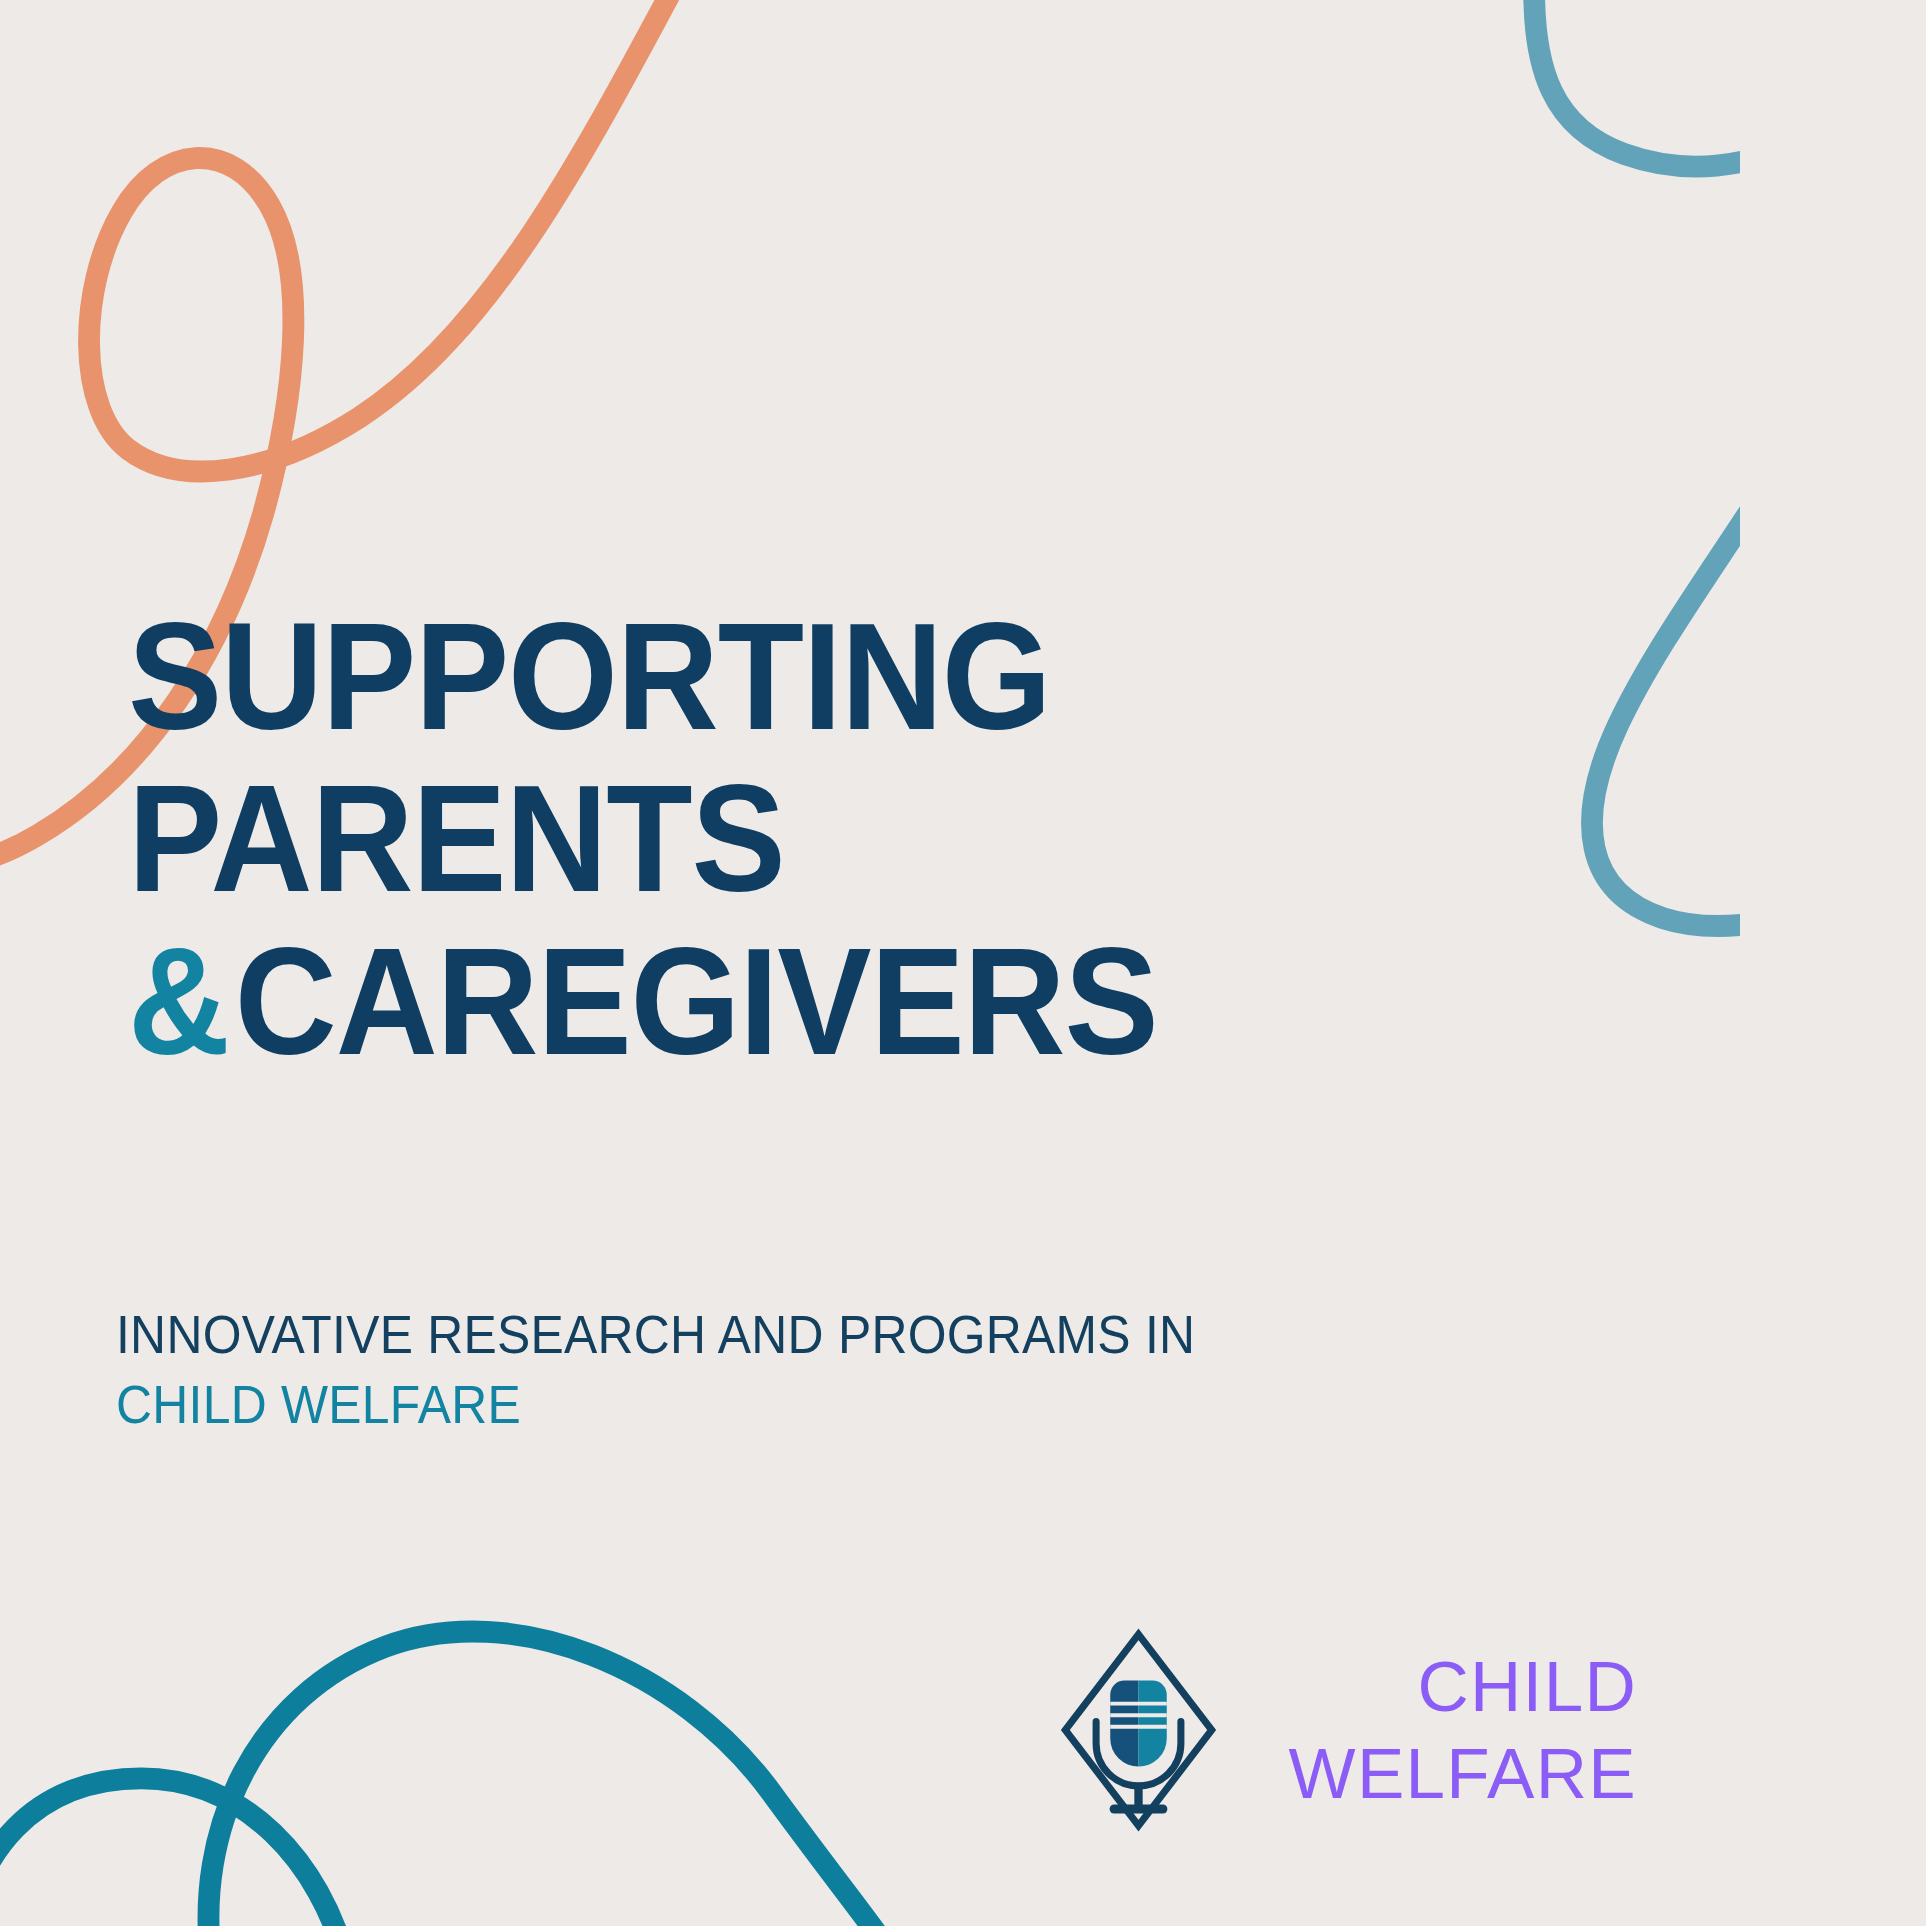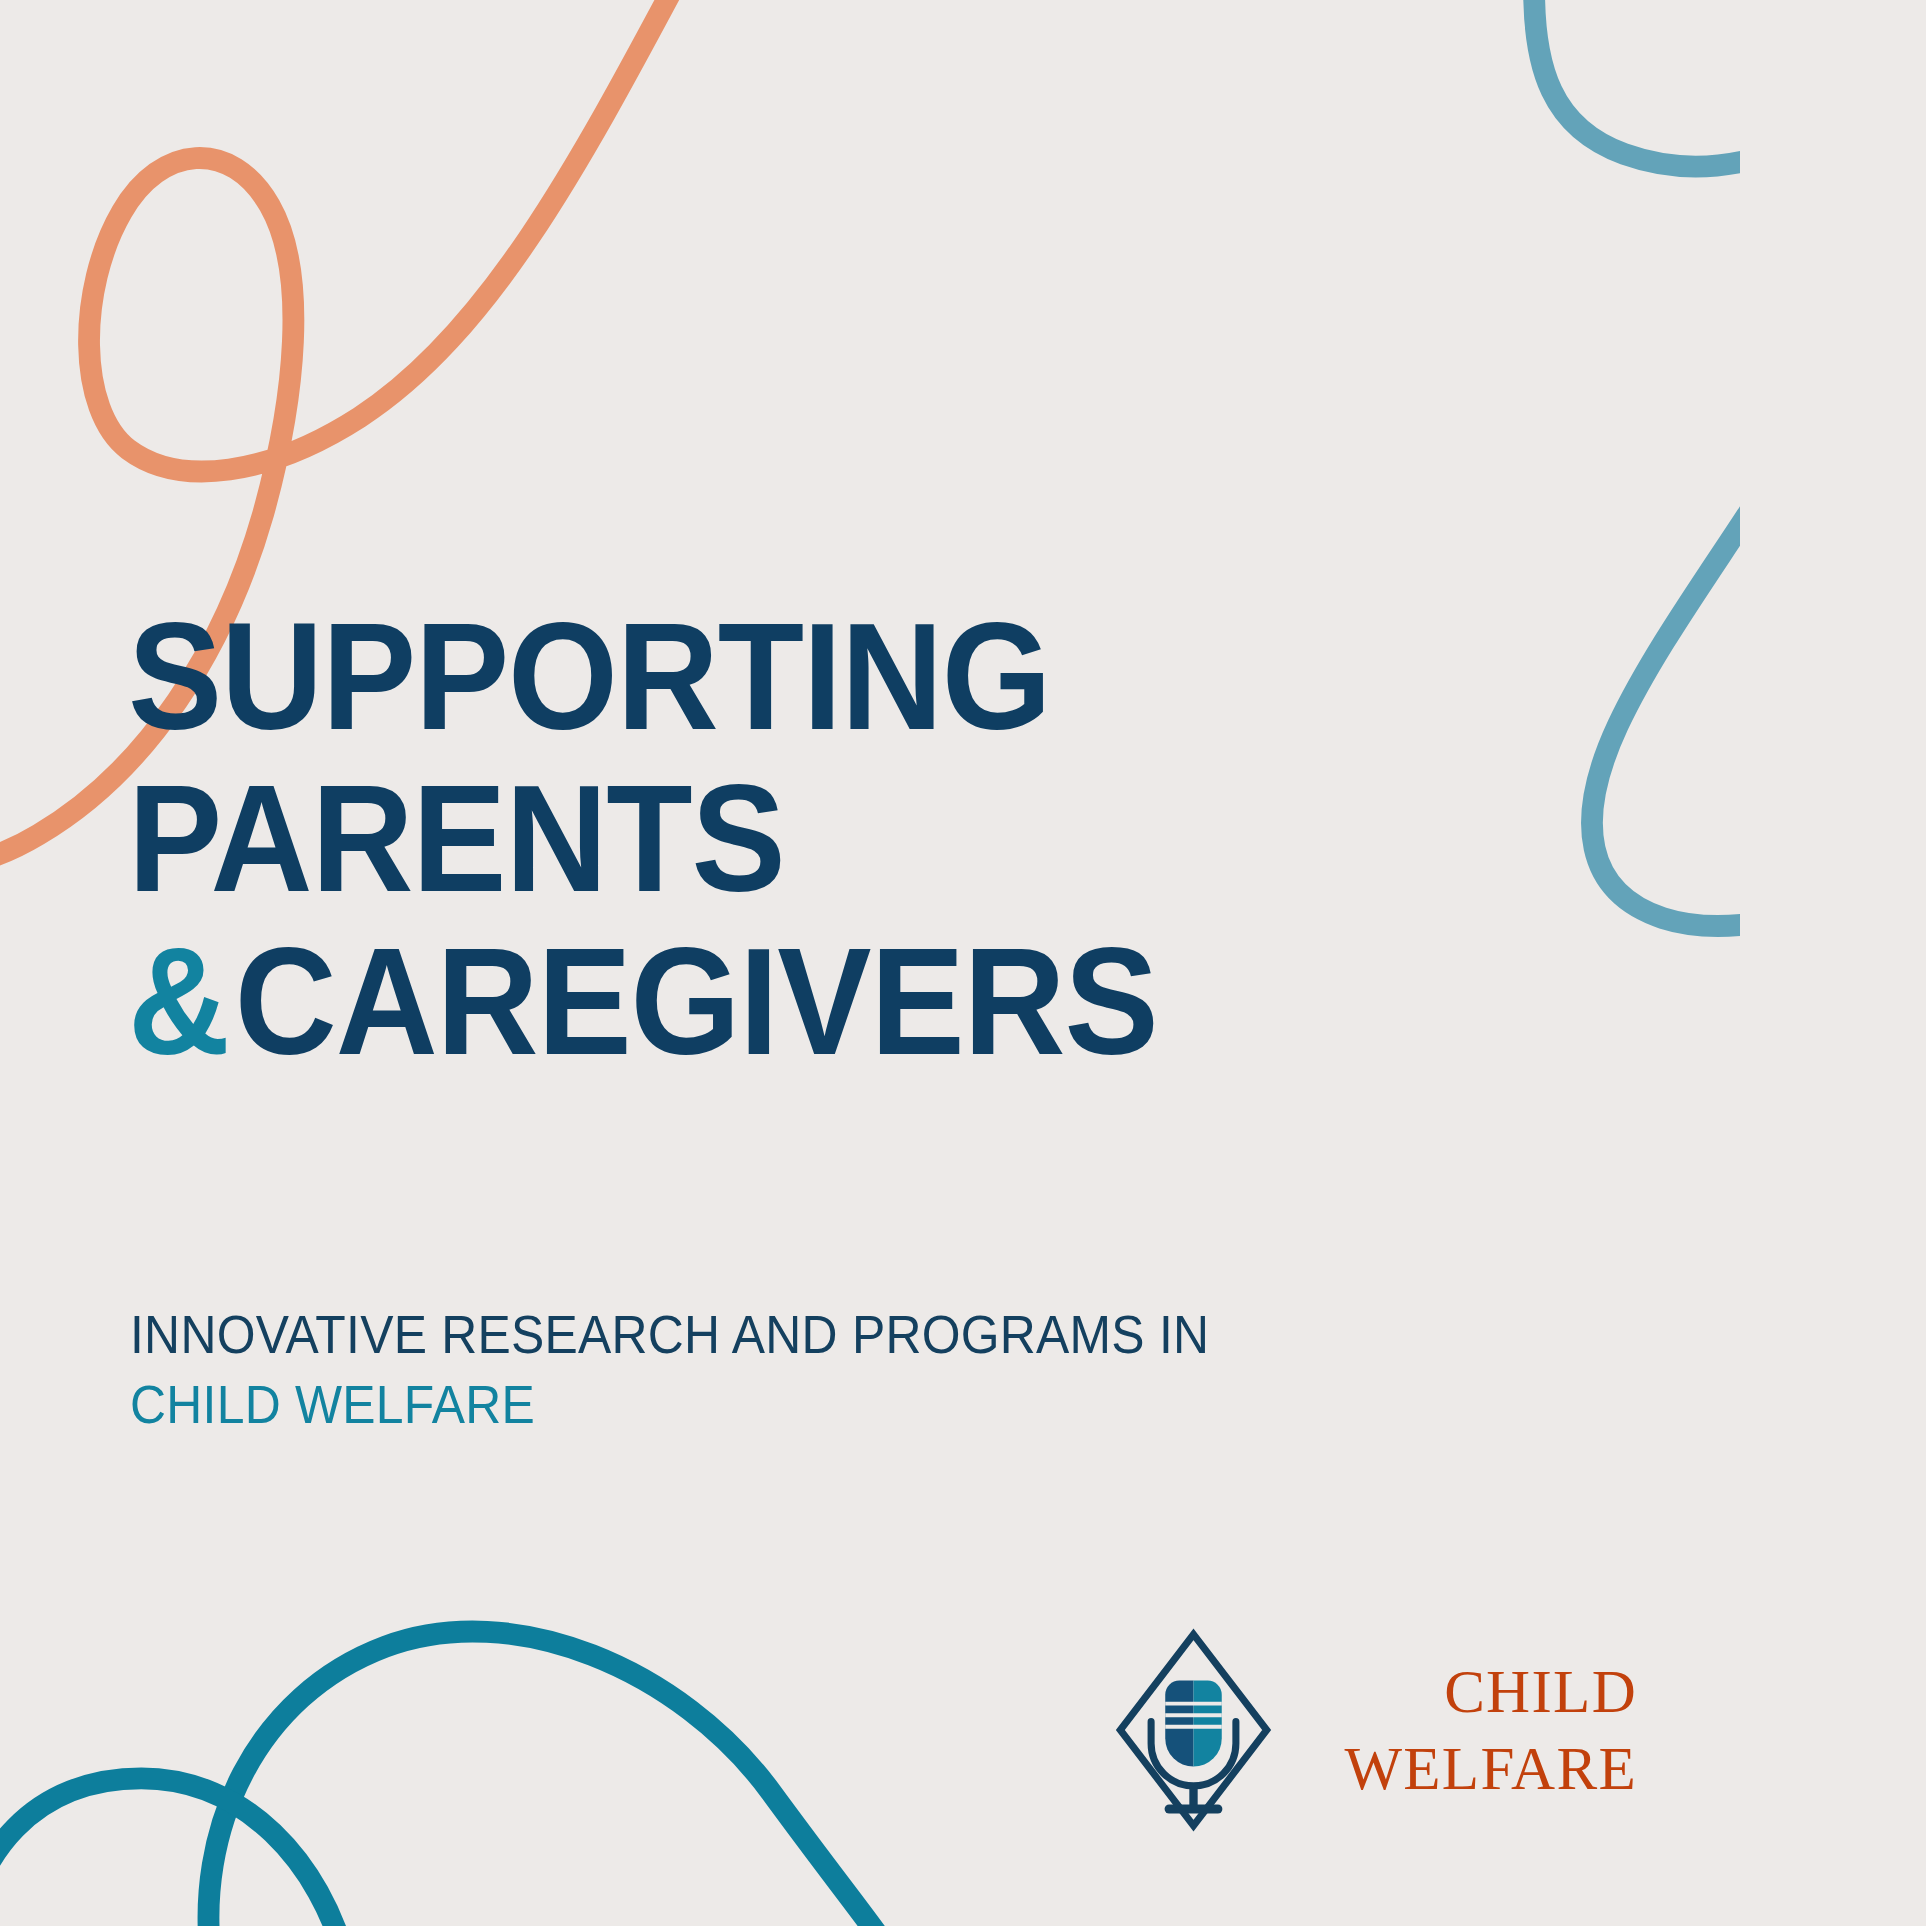--- a/index.html
+++ b/index.html
@@ -47,21 +47,21 @@
   .title-line.last { margin-bottom: 0; }
   .amp {
     color: #1283A0;
     font-weight: 700;
     letter-spacing: 5.1px;
   }
 
   
   #subtitle-block {
     position: absolute;
-    left: 130px;
+    left: 116px;
     top: 1300px;
     width: 1477px;
   }
   .sub-line {
     font-family: "Liberation Sans", sans-serif;
     font-weight: 400;
     font-size: 53px;
     line-height: 1.32;
     letter-spacing: 0.3px;
     white-space: nowrap;
@@ -82,25 +82,25 @@
     gap: 51px;
   }
   #logo-mark { width: 167px; height: 212px; flex: 0 0 auto; }
   #logo-wordmark {
     display: flex;
     flex-direction: column;
     align-items: flex-end;
     line-height: 1.0;
   }
   .logo-word {
-    font-family: Liberation Serif, serif;
+    font-family: Liberation Sans, sans-serif;
     font-weight: 400;
-    font-size: 61px;
+    font-size: 71px;
     letter-spacing: 1.3px;
-    color: #c2410c;
+    color: #8b5cf6;
     white-space: nowrap;
   }
   .logo-word.second { margin-top: 15.4px; margin-left: 16px; }
 </style>
 </head>
 <body>
 
 <div id="cover">
 
   <svg id="squiggles" viewBox="0 0 3000 3000">

